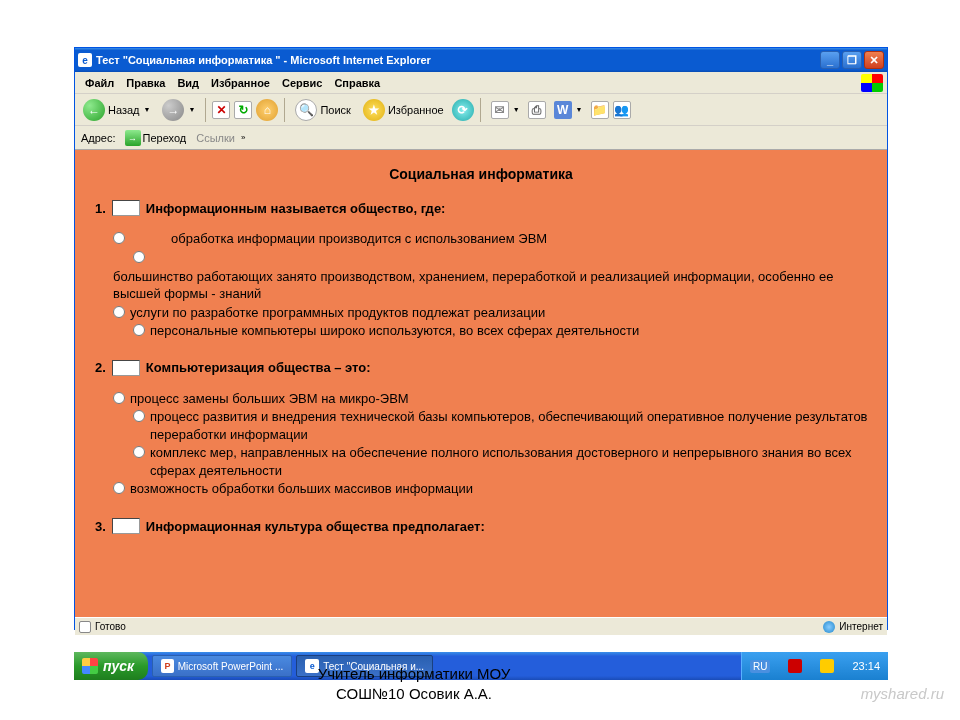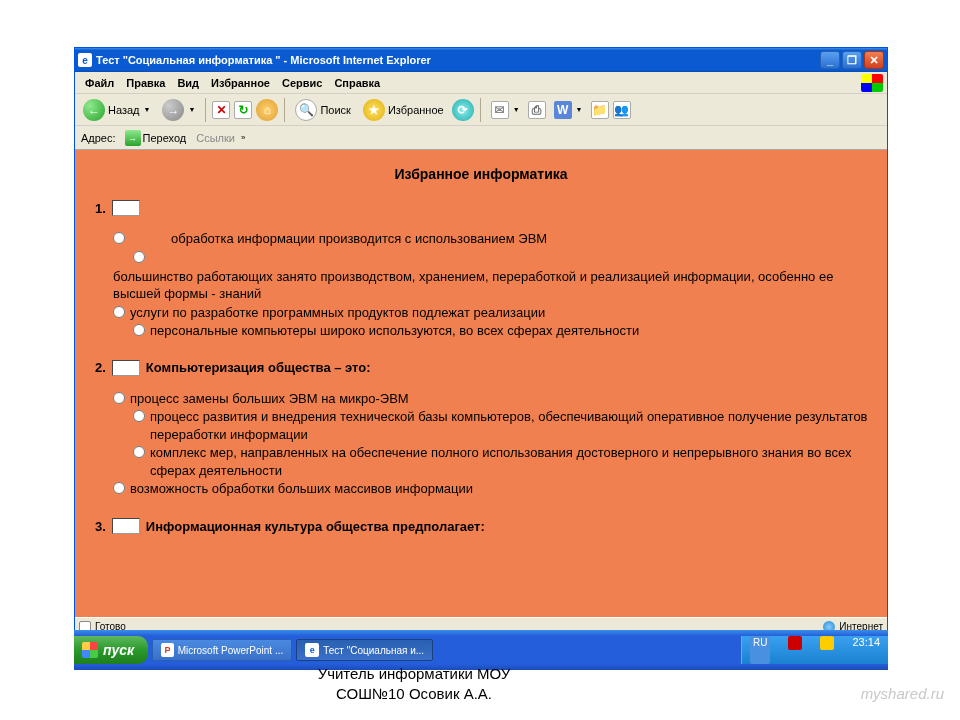--- a/index.html
+++ b/index.html
@@ -57,29 +57,29 @@
   .q-opt { display:flex; align-items:flex-start; gap:5px; margin:1px 0 1px 24px; line-height:1.35;}
   .q-opt input[type=radio]{ margin-top:2px; accent-color:#fff; width:12px; height:12px;}
   .q-opt .opt-txt { flex:1; }
   .q-opt.wrap { margin-left:4px; }
   
   .statusbar { height: 18px; background: #ece9d8; border-top:1px solid #fff; display:flex; align-items:center; font-size:10px; padding:0 4px; gap:4px;}
   .statusbar .st-ic { width:12px; height:12px; background:#fff; border:1px solid #888; border-radius:2px; display:inline-block;}
   .statusbar .st-spacer { flex:1;}
   .statusbar .st-globe { width:12px; height:12px; background: radial-gradient(#8cf,#28c); border-radius:50%; display:inline-block;}
   
-  .taskbar { position:absolute; left:74px; top:630px; width:814px; height:40px; background: linear-gradient(to bottom, #3a8ee8 0%, #245edb 15%, #245edb 85%, #1a4cb8 100%); display:flex; align-items:center; color:#fff; font-size:11px;}
+  .taskbar { position:absolute; left:74px; top:652px; width:814px; height:28px; background: linear-gradient(to bottom, #3a8ee8 0%, #245edb 15%, #245edb 85%, #1a4cb8 100%); display:flex; align-items:center; color:#fff; font-size:11px;}
   .start-btn { height:28px; padding:0 14px 0 8px; background: linear-gradient(to bottom, #5eb85e 0%, #2a9a2a 50%, #1e7e1e 100%); border-radius: 0 10px 10px 0; display:flex; align-items:center; gap:5px; font-weight:bold; font-style:italic; font-size:14px;}
   .start-ic { width:16px; height:16px; background: conic-gradient(#f44 0 25%,#4c4 25% 50%,#48f 50% 75%,#fc4 75% 100%); border-radius:2px;}
   .task-item { height:22px; margin-left:4px; padding:0 8px; display:flex; align-items:center; gap:4px; border-radius:2px; font-size:10px; max-width:140px; overflow:hidden; white-space:nowrap;}
   .task-item.inactive { background: linear-gradient(#4a8ae0,#3a70c8); border:1px solid #2a60b0;}
   .task-item.active { background: linear-gradient(#2a60b0,#3a70c8); border:1px solid #1a4080;}
   .task-ic { width:14px; height:14px; background:#fff; border-radius:2px; display:flex; align-items:center; justify-content:center; color:#d04020; font-size:9px; font-weight:bold;}
   .task-ic.ie { color:#0a5bd1;}
-  .systray { margin-left:auto; height:28px; background: linear-gradient(#3aa0f0,#1a80d0); padding:0 8px; display:flex; gap:18px; border-left:1px solid #5ab0ff;}
+  .systray { margin-left:auto; height:28px; background: linear-gradient(#3aa0f0,#1a80d0); padding:0 8px; display:flex; align-items:center; gap:18px; border-left:1px solid #5ab0ff;}
   .lang { font-size:10px; background:#4a90e0; padding:1px 3px; border-radius:2px;}
   .tray-ic { width:14px; height:14px; display:inline-block; border-radius:2px;}
   .clock { font-size:11px;}
   
   .caption { position:absolute; left:0; top:664px; width:828px; text-align:center; font-size:15px; color:#000; line-height:1.3;}
   .watermark { position:absolute; right:16px; bottom:18px; font-size:15px; color:#c8c8c8; font-style:italic;}
 </style>
 </head>
 <body>
 
@@ -144,26 +144,27 @@
     <span class="addr-label">Адрес:</span>
     <div class="go-btn">
       <span class="go-ic">→</span>
       <span>Переход</span>
     </div>
     <span class="links-lbl">Ссылки</span>
     <span class="links-more">»</span>
   </div>
 
   <div class="content">
-    <div class="page-title">Избранное информатика</div>
+    <div class="page-title">Социальная информатика</div>
     <div id="questions">
         <div class="q-block">
           <div class="q-head">
             <span class="q-num">1.</span>
             <span class="q-box"></span>
+            <span>Информационным называется общество, где:</span>
           </div>
           <div class="q-opt" style="margin-left: 24px; gap: 46px;">
             <input type="radio" name="q0" style="">
             <span class="opt-txt">обработка информации производится с использованием ЭВМ</span>
           </div>
           <div class="q-opt wrap" style="margin-left: 24px; flex-direction: column;">
             <input type="radio" name="q0" style="margin-left: 20px;">
             <span class="opt-txt">большинство работающих занято производством, хранением, переработкой и реализацией информации, особенно ее высшей формы - знаний</span>
           </div>
           <div class="q-opt" style="margin-left: 24px;">

